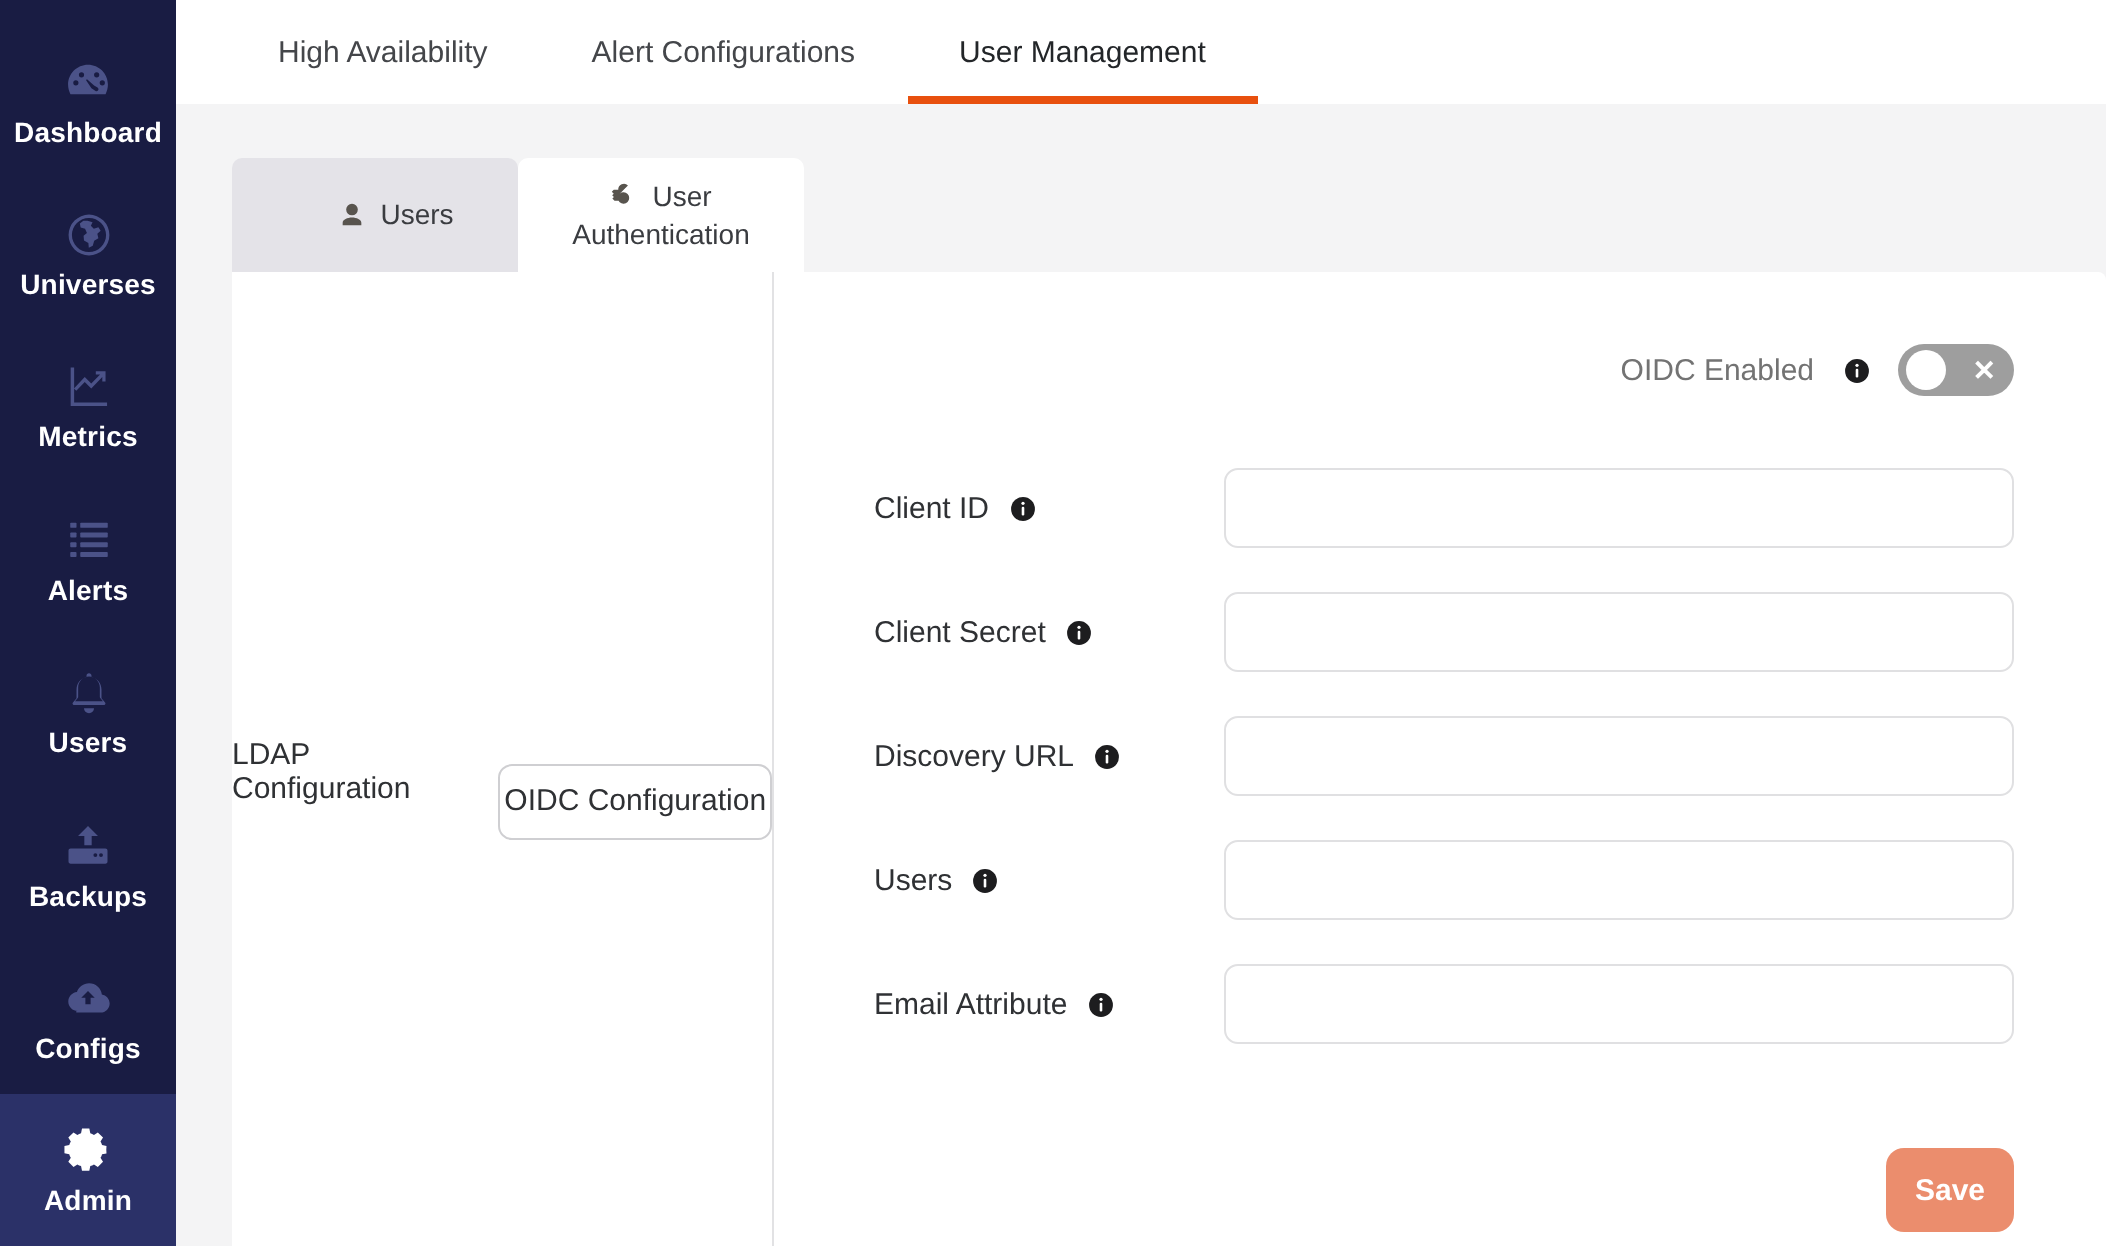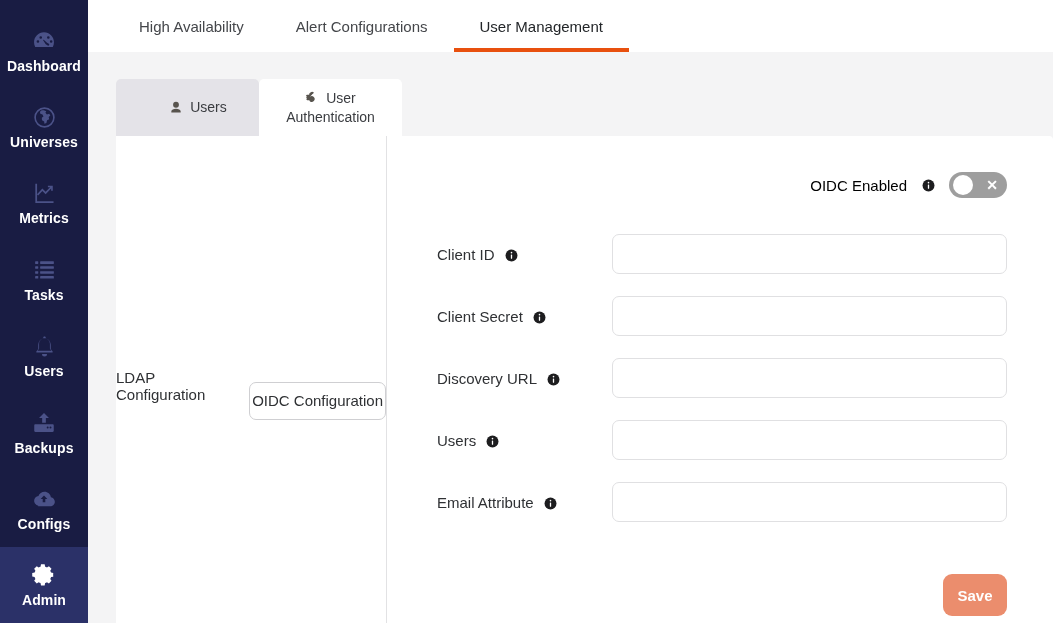--- a/index.html
+++ b/index.html
@@ -193,21 +193,21 @@
   .toggle-row {
     display: flex;
     align-items: center;
     justify-content: flex-end;
     height: 36px;
     margin-top: 31px;
     margin-bottom: 20px;
   }
   .toggle-label {
     font-size: 15px;
-    color: #000000;
+    color: #737373;
     margin-right: 9px;
   }
 
   .info-ico {
     display: inline-flex;
     vertical-align: middle;
     margin-left: 6px;
   }
   .info-ico svg { display: block; }
 
@@ -324,21 +324,21 @@
             <rect x="3" y="4.2" width="3" height="2.4" rx=".4"></rect>
             <rect x="7.8" y="4.2" width="13.2" height="2.4" rx=".4"></rect>
             <rect x="3" y="8.9" width="3" height="2.4" rx=".4"></rect>
             <rect x="7.8" y="8.9" width="13.2" height="2.4" rx=".4"></rect>
             <rect x="3" y="13.6" width="3" height="2.4" rx=".4"></rect>
             <rect x="7.8" y="13.6" width="13.2" height="2.4" rx=".4"></rect>
             <rect x="3" y="18.3" width="3" height="2.4" rx=".4"></rect>
             <rect x="7.8" y="18.3" width="13.2" height="2.4" rx=".4"></rect>
           </svg>
       </span>
-      <span class="nav-label">Tasks</span>
+      <span class="nav-label">Alerts</span>
     </div>
 
     <div class="nav-item">
       <span class="nav-icon">
         <svg width="25" height="25" viewBox="0 0 24 24">
             <path d="M12 2.5c-.7 0-1.2.5-1.2 1.2v.6C7.9 4.9 6 7.4 6 10.4v4.1l-1.8 2.2c-.3.4 0 1 .5 1h14.6c.5 0 .8-.6.5-1L18 14.5v-4.1c0-3-1.9-5.5-4.8-6.1v-.6c0-.7-.5-1.2-1.2-1.2zm0 1.6c2.9 0 5.2 2.4 5.2 5.3v4.5c0 .2.1.4.2.5l1.3 1.6H5.3l1.3-1.6c.1-.1.2-.3.2-.5v-4.5c0-2.9 2.3-5.3 5.2-5.3z"></path>
             <path d="M9.6 19.3a2.4 2.4 0 0 0 4.8 0z"></path>
           </svg>
       </span>
       <span class="nav-label">Users</span>

